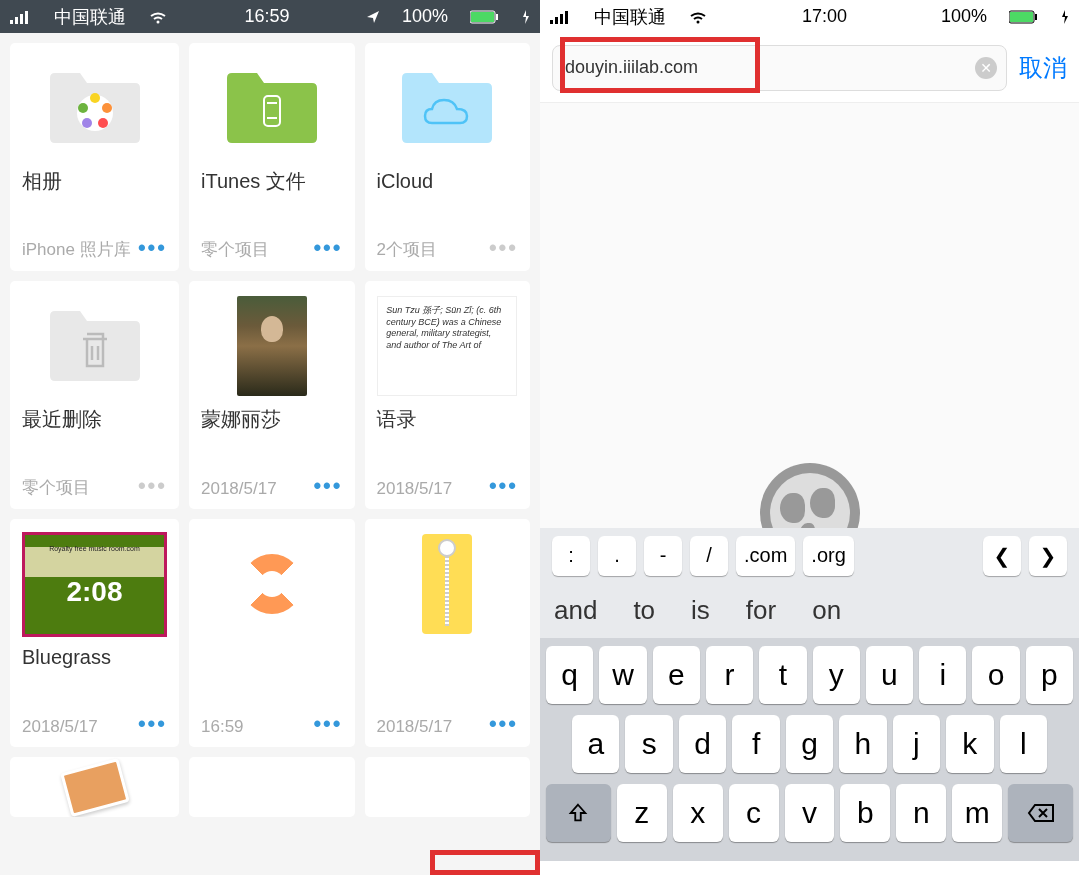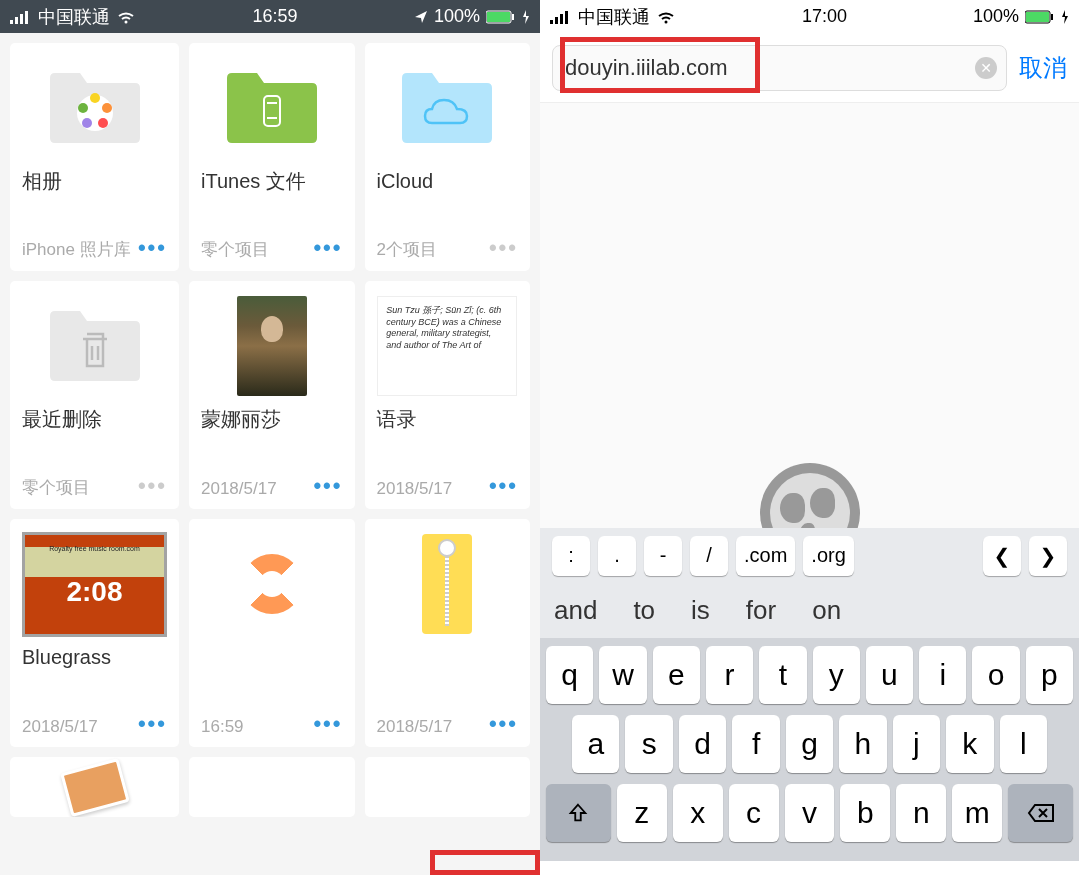--- a/index.html
+++ b/index.html
@@ -5,21 +5,21 @@
     * { margin: 0; padding: 0; box-sizing: border-box; }
     body { font-family: -apple-system, "Helvetica Neue", Arial, sans-serif; background: #fff; width: 1079px; height: 875px; overflow: hidden; display: flex; }
     .phone { position: relative; height: 875px; }
     .left { width: 540px; background: #f5f5f5; }
     .right { width: 539px; background: #fff; }
     
     
     .status-bar { height: 33px; display: flex; align-items: center; justify-content: space-between; padding: 0 10px; font-size: 18px; font-weight: 500; }
     .left .status-bar { background: #404951; color: #fff; }
     .right .status-bar { background: #fff; color: #000; }
-    .status-left, .status-right { display: flex; align-items: center; gap: 6px; }
+    .status-left, .status-right { display: flex; align-items: center; gap: 22px; }
     .status-right svg, .status-left svg { display: block; }
     
     
     .header-left { background: #404951; height: 70px; display: flex; align-items: center; justify-content: space-between; padding: 0 18px; color: #fff; }
     .header-title { font-size: 30px; font-weight: 500; }
     .gear-icon { width: 32px; height: 32px; }
     .edit-btn { font-size: 26px; color: #fff; }
     
     
     .grid { padding: 10px; display: grid; grid-template-columns: repeat(3, 1fr); gap: 10px; background: #f5f5f5; }
@@ -29,41 +29,41 @@
     .card-footer { margin-top: auto; display: flex; justify-content: space-between; align-items: flex-end; }
     .card-sub { font-size: 17px; color: #aaa; }
     .dots { color: #3498db; font-size: 22px; letter-spacing: 2px; font-weight: bold; }
     .dots-gray { color: #ccc; }
     
     .folder-svg { width: 100px; height: 80px; }
     .mona { width: 70px; height: 100px; background: linear-gradient(180deg, #4a5c3a 0%, #6b5a3a 30%, #8b6f47 50%, #2a2a1a 100%); position: relative; border-radius: 2px; }
     .mona::after { content: ''; position: absolute; top: 20px; left: 50%; transform: translateX(-50%); width: 22px; height: 26px; background: #d4b896; border-radius: 50% 50% 45% 45%; }
     .text-doc { font-size: 9px; line-height: 1.3; padding: 8px; color: #333; background: #fff; border: 1px solid #eee; width: 140px; height: 100px; overflow: hidden; font-style: italic; }
     
-    .music-thumb { width: 145px; height: 105px; background: #c2410c; color: #fff; display: flex; flex-direction: column; align-items: center; justify-content: center; position: relative; border: 3px solid #a3a3a3; }
+    .music-thumb { width: 145px; height: 105px; background: #4d7c0f; color: #fff; display: flex; flex-direction: column; align-items: center; justify-content: center; position: relative; border: 3px solid #be185d; }
     .music-thumb .band { position: absolute; top: 12px; left: 0; right: 0; height: 30px; background: #d4d4a0; }
     .music-thumb .band-text { position: relative; font-size: 7px; color: #222; z-index: 2; margin-top: -15px; }
     .music-thumb .time { font-size: 28px; font-weight: bold; margin-top: 24px; }
     
     .lifebuoy { width: 60px; height: 60px; border-radius: 50%; background: conic-gradient(#ff9955 0deg 45deg, #fff 45deg 135deg, #ff9955 135deg 225deg, #fff 225deg 315deg, #ff9955 315deg 360deg); position: relative; }
     .lifebuoy::after { content: ''; position: absolute; top: 50%; left: 50%; width: 26px; height: 26px; background: #fff; border-radius: 50%; transform: translate(-50%, -50%); }
     .orange-dot { display: inline-block; width: 12px; height: 12px; background: #ff9955; border-radius: 50%; margin-right: 4px; vertical-align: middle; }
     
     .zipper { width: 50px; height: 100px; background: #ffdd55; border-radius: 4px; position: relative; }
     .zipper::before { content:''; position:absolute; top:5px; left:50%; transform:translateX(-50%); width:14px; height:14px; border-radius:50%; background:#fff; border:2px solid #ccc; }
     .zipper::after { content:''; position:absolute; top:22px; left:50%; transform:translateX(-50%); width:4px; height:70px; background:repeating-linear-gradient(#ccc 0 2px,#fff 2px 4px); }
     
     .partial-card { background: #fff; border-radius: 5px; height: 60px; padding: 10px; display: flex; align-items: center; justify-content: center; overflow: hidden; }
     .clipboard { width: 60px; height: 45px; background: #e8a060; transform: rotate(-15deg); border-radius: 4px; border: 3px solid #fff; box-shadow: 0 2px 4px rgba(0,0,0,0.2); }
     .red-box-bottom { position: absolute; bottom: 0; left: 430px; width: 110px; height: 25px; border: 5px solid #e03030; z-index: 10; }
     
     
     .right-search-row { display: flex; align-items: center; padding: 10px 12px; gap: 12px; border-bottom: 1px solid #eee; height: 70px; }
     .url-wrapper { flex: 1; position: relative; }
-    .url-input { width: 100%; height: 46px; border: 1px solid #ddd; border-radius: 8px; padding: 0 40px 0 12px; font-size: 22px; background: #fafafa; color: #333; }
+    .url-input { width: 100%; height: 46px; border: 1px solid #ddd; border-radius: 8px; padding: 0 40px 0 12px; font-size: 18px; background: #fafafa; color: #333; }
     .url-clear { position: absolute; right: 10px; top: 50%; transform: translateY(-50%); width: 22px; height: 22px; background: #ccc; border-radius: 50%; display: flex; align-items: center; justify-content: center; color: #fff; font-size: 14px; }
     .red-box-url { position: absolute; top: 37px; left: 560px; width: 200px; height: 56px; border: 5px solid #e03030; z-index: 10; }
     .cancel-btn { color: #007aff; font-size: 24px; }
     
     .browser-body { height: 425px; position: relative; background: #fafafa; }
     .globe-wrap { position: absolute; bottom: 0; left: 50%; transform: translateX(-50%); width: 100px; height: 65px; overflow: hidden; }
     .globe { width: 100px; height: 100px; border-radius: 50%; background: #999; position: relative; }
     .globe::before { content:''; position:absolute; inset:10px; border-radius:50%; background:#ddd; }
     .globe::after { content:''; position:absolute; top:30px; left:20px; width:25px; height:30px; background:#999; border-radius:50% 40% 40% 50%; box-shadow: 30px -5px 0 #999, 15px 25px 0 -5px #999; }
     

